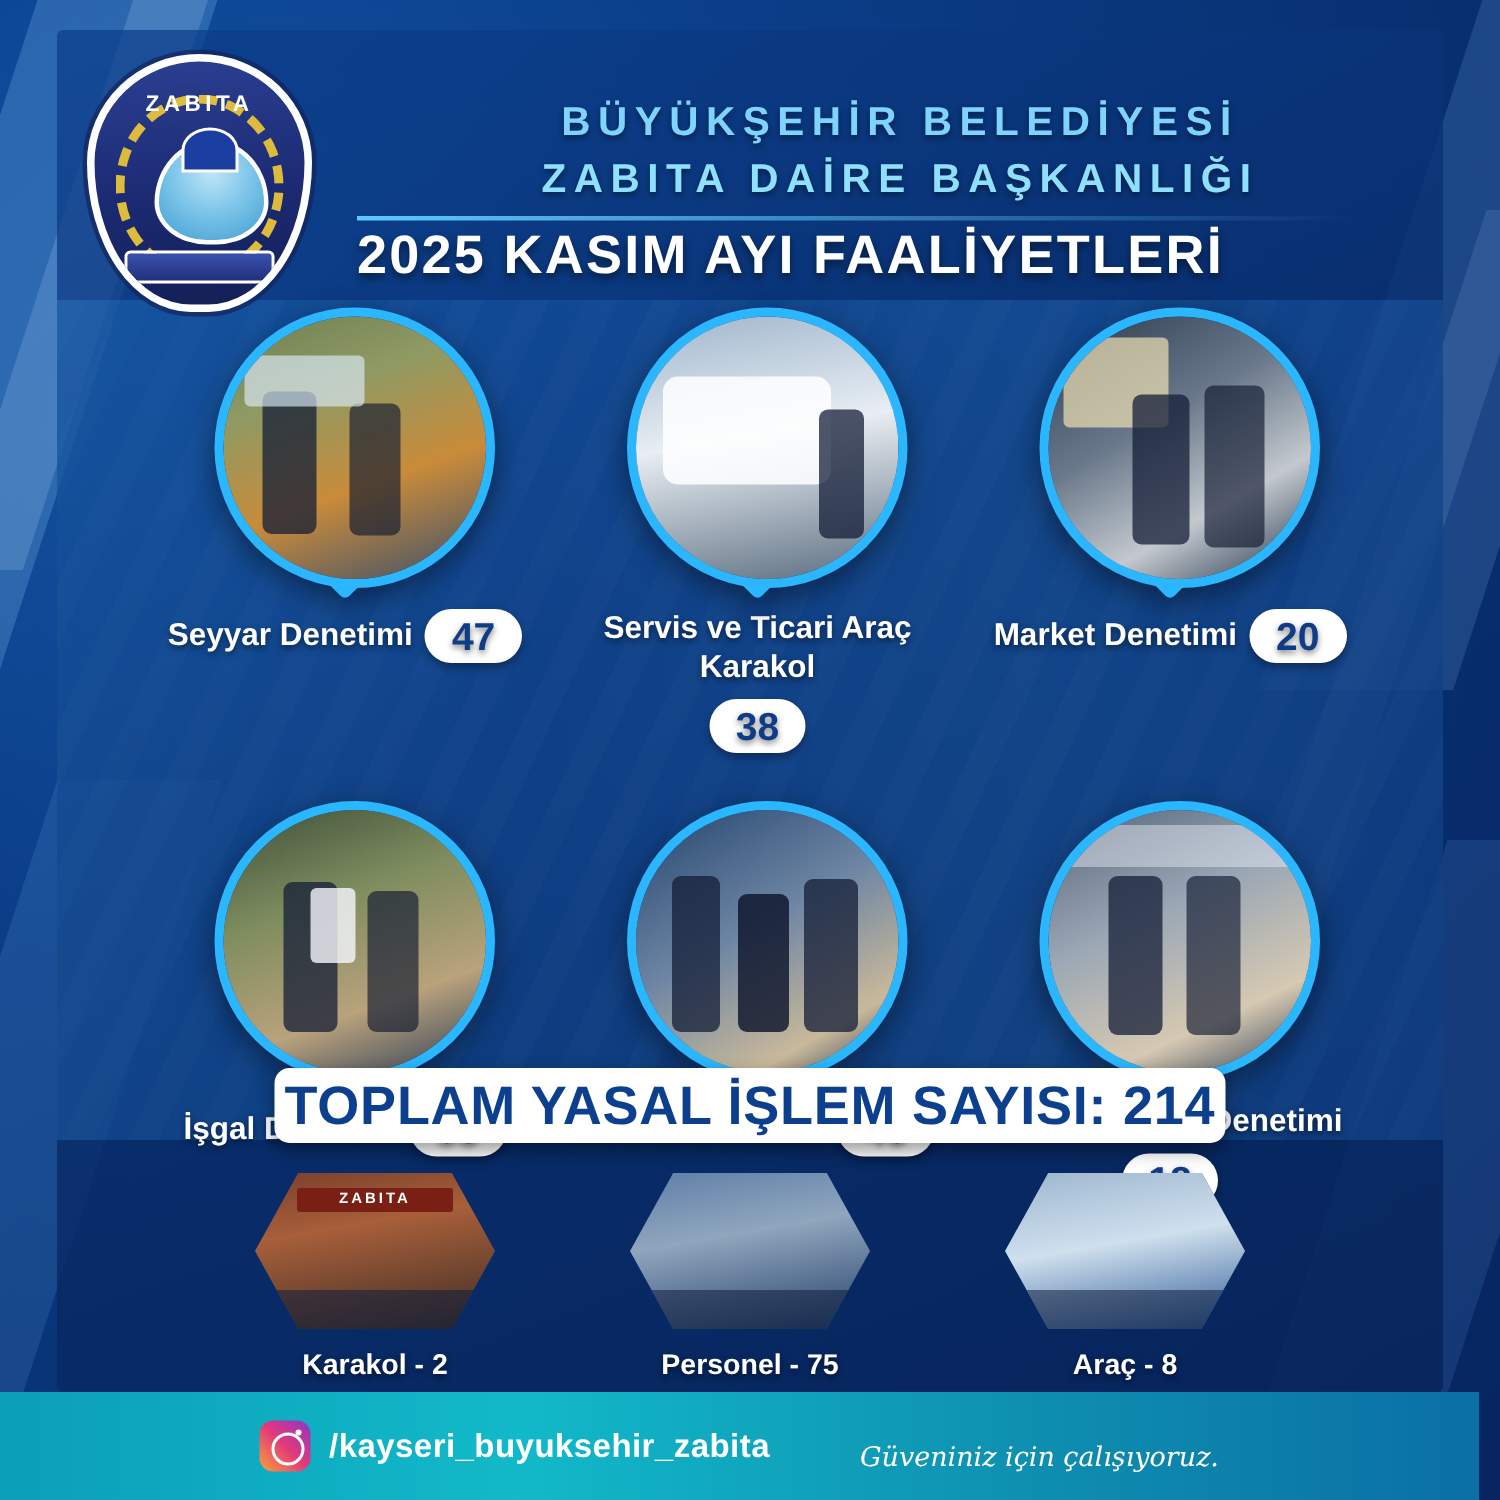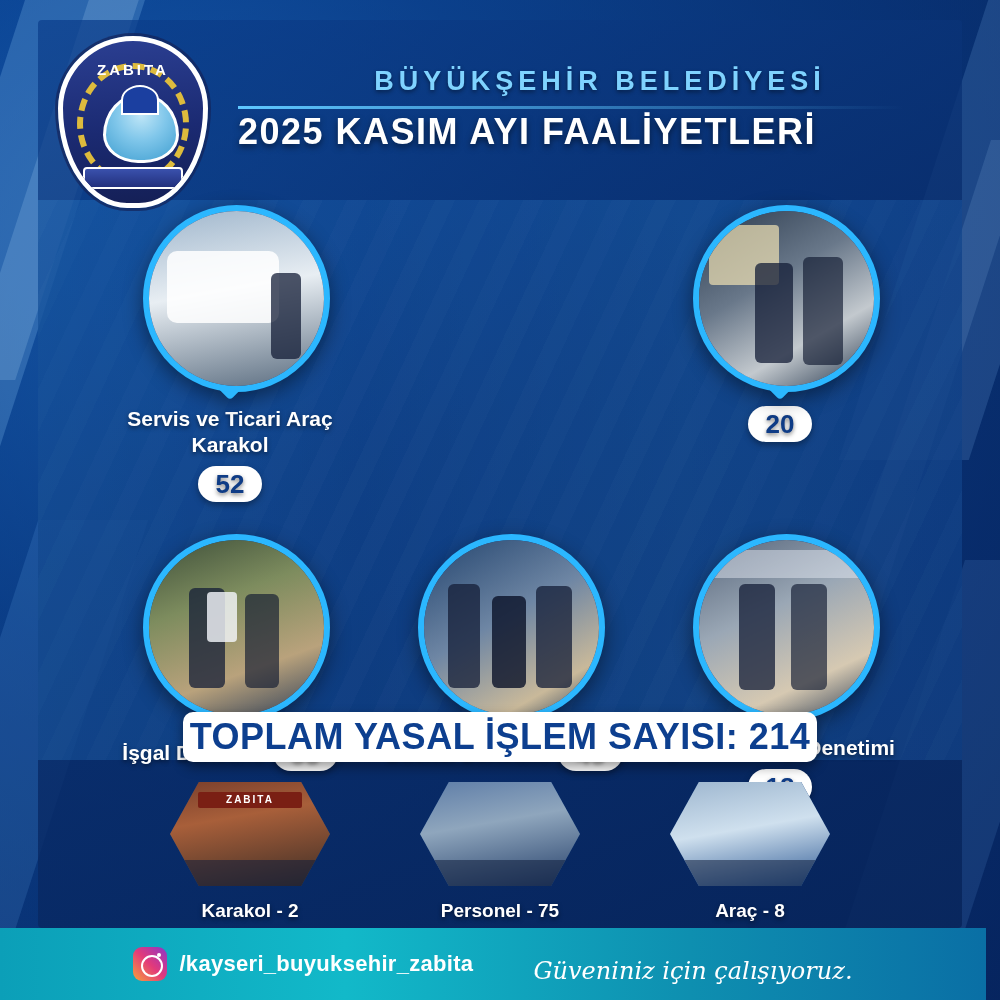--- a/index.html
+++ b/index.html
@@ -161,21 +161,21 @@
   }
   .social{display:flex;align-items:center;gap:12px;}
   .ig{
     width:34px;height:34px;border-radius:9px;
     background:linear-gradient(45deg,#f9a13a,#e23a7a 50%,#8c35c9);
     position:relative;
   }
   .ig:before{content:"";position:absolute;left:8px;top:8px;width:18px;height:18px;border:2.5px solid #fff;border-radius:50%;}
   .ig:after{content:"";position:absolute;right:6px;top:6px;width:4px;height:4px;background:#fff;border-radius:50%;}
   .handle{color:#fff;font-size:22px;font-weight:bold;letter-spacing:.3px;}
-  .slogan{color:#ffffff;font-size:24px;font-family:"DejaVu Serif",serif;font-style:italic;margin-top:14px;}
+  .slogan{color:#ffffff;font-size:18px;font-family:"DejaVu Serif",serif;font-style:italic;margin-top:14px;}
 </style>
 </head>
 <body>
 
 <div class="poster">
   <div class="shard s1"></div>
   <div class="shard s2"></div>
   <div class="shard s3"></div>
   <div class="shard s4"></div>
   <div class="shard s5"></div>
@@ -190,57 +190,75 @@
       <div class="shield">
         <div class="ring"></div>
         <div class="name">ZABITA</div>
         <div class="center"></div>
         <div class="dome"></div>
         <div class="base"></div>
       </div>
     </div>
     <div class="titles">
       <div class="t-line1">BÜYÜKŞEHİR BELEDİYESİ</div>
+      <div class="t-line2">ZABITA DAİRE BAŞKANLIĞI</div>
       <div class="t-rule"></div>
       <div class="t-line3">2025 KASIM AYI FAALİYETLERİ</div>
     </div>
   </div>
 
   <div class="grid">
     <div class="row">
 
+      <div class="card">
+        <div class="pin">
+          <div class="circ">
+            <div class="ph ph-a">
+              <div class="fig" style="left:26px;top:50px;width:36px;height:95px;"></div>
+              <div class="fig2" style="left:84px;top:58px;width:34px;height:88px;"></div>
+              <div class="light" style="left:14px;top:26px;width:80px;height:34px;background:rgba(220,235,250,.65);"></div>
+            </div>
+          </div>
+          <div class="tip"></div>
+        </div>
+        <div class="caption">
+          <span>Seyyar Denetimi</span>
+          <span class="badge">47</span>
+        </div>
+      </div>
 
       <div class="card">
         <div class="pin">
           <div class="circ">
             <div class="ph ph-b">
               <div class="light" style="left:18px;top:40px;width:112px;height:72px;background:rgba(255,255,255,.85);border-radius:10px;"></div>
               <div class="fig" style="left:122px;top:62px;width:30px;height:86px;"></div>
             </div>
           </div>
           <div class="tip"></div>
         </div>
         <div class="caption">
           <span>Servis ve Ticari Araç Karakol</span>
-          <span class="badge">52</span>
+          <span class="badge">38</span>
         </div>
       </div>
 
       <div class="card">
         <div class="pin">
           <div class="circ">
             <div class="ph ph-c">
               <div class="light" style="left:10px;top:14px;width:70px;height:60px;background:rgba(240,225,180,.7);"></div>
               <div class="fig" style="left:56px;top:52px;width:38px;height:100px;"></div>
               <div class="fig2" style="left:104px;top:46px;width:40px;height:108px;"></div>
             </div>
           </div>
           <div class="tip"></div>
         </div>
         <div class="caption">
+          <span>Market Denetimi</span>
           <span class="badge">20</span>
         </div>
       </div>
 
     </div>
 
     <div class="row row2">
 
       <div class="card">
         <div class="pin">

